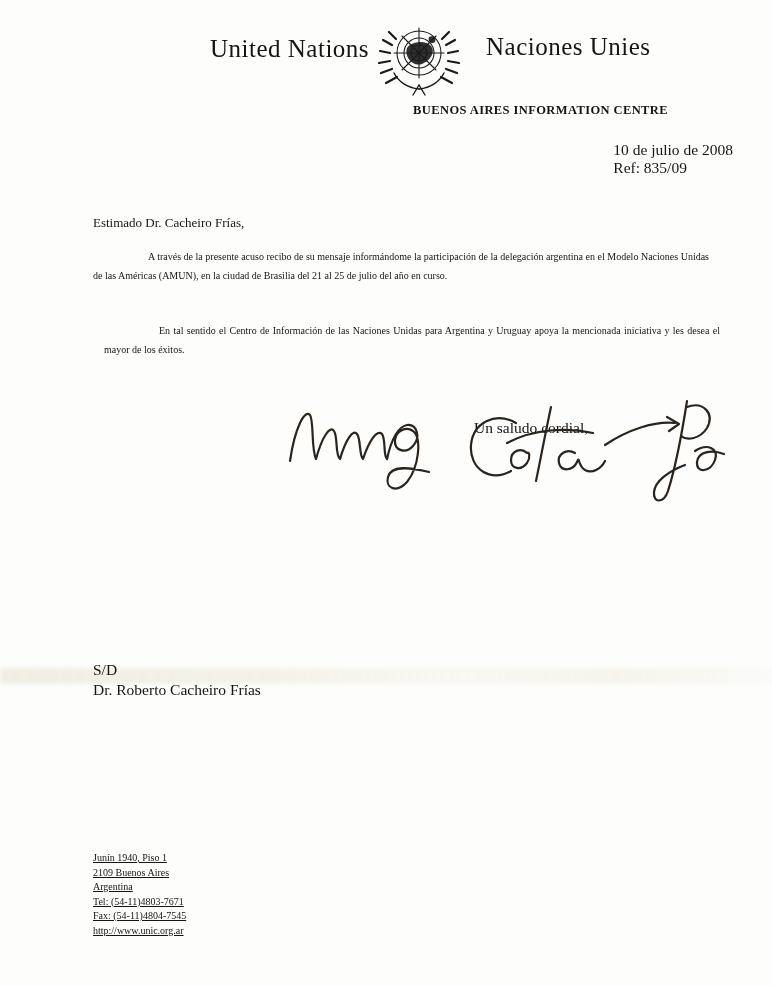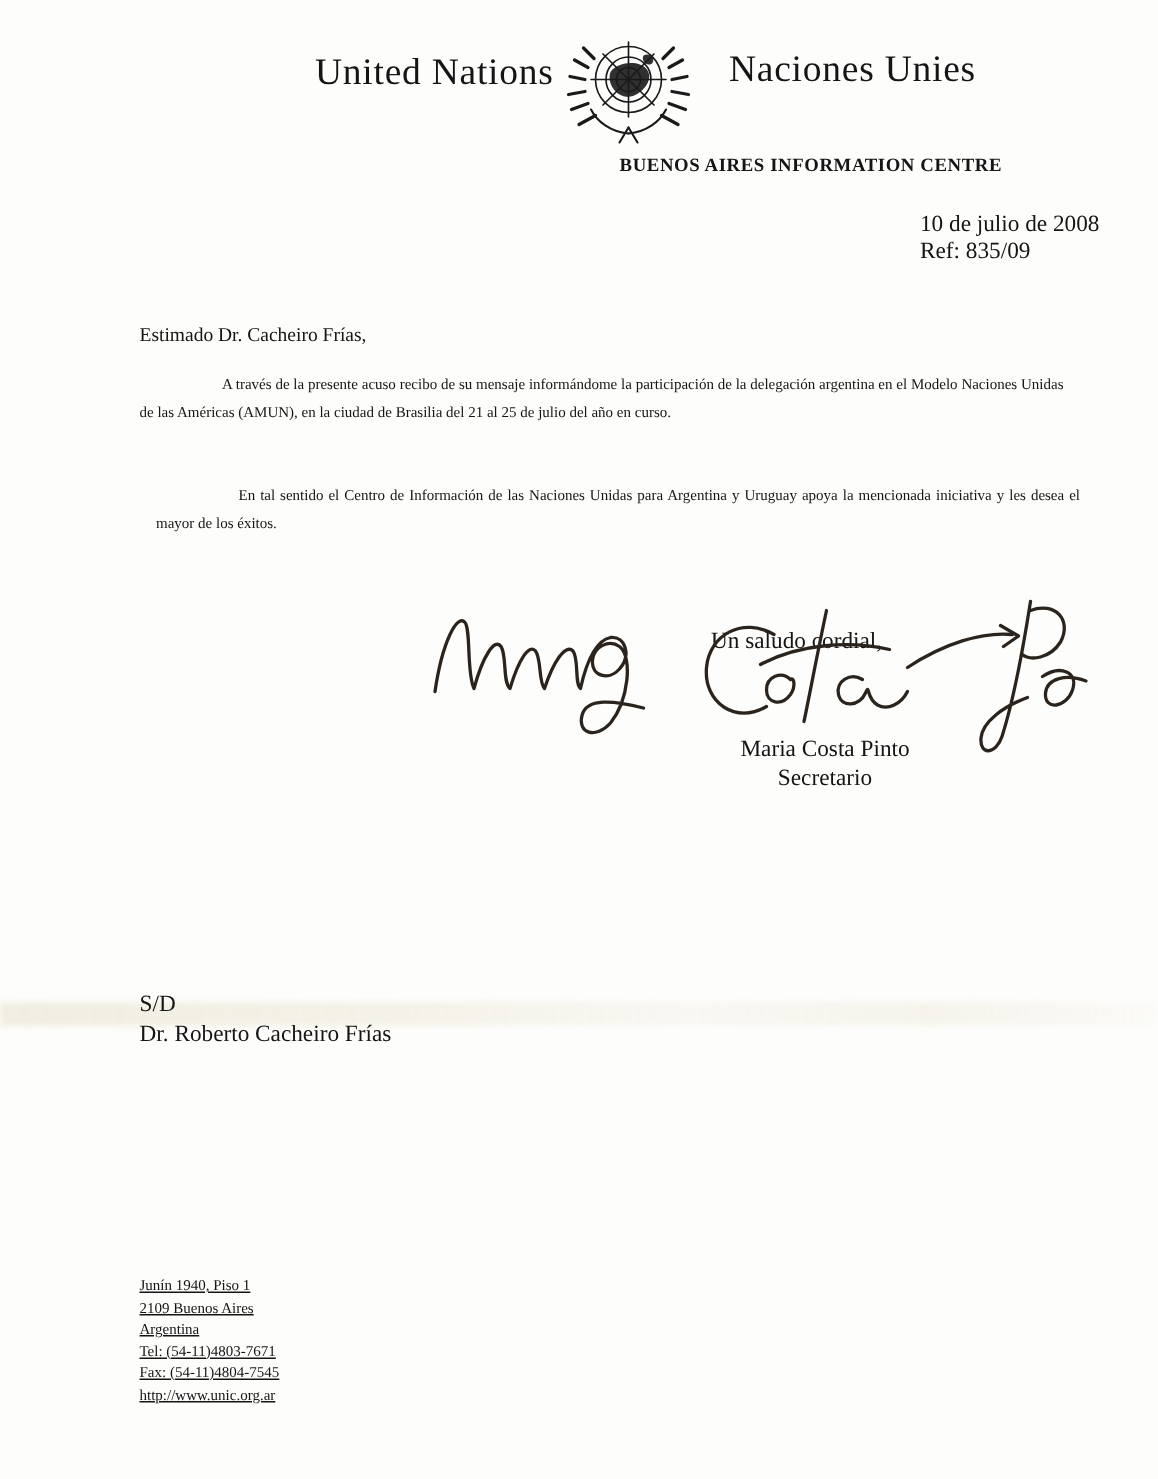--- a/index.html
+++ b/index.html
@@ -187,24 +187,20 @@
     <path d="M292,60 C284,55 274,61 276,70 C278,79 290,78 294,69
              C297,62 294,72 302,77 C309,81 318,76 322,68"></path>
 
     <path d="M322,52 C346,36 372,28 392,30"></path>
     <path d="M384,24 L396,31 L386,38"></path>
     <path d="M404,8 C399,40 392,76 385,98 C381,110 370,111 371,99 C372,88 386,78 402,72"></path>
     <path d="M404,14 C420,8 432,20 424,35 C417,46 404,48 398,43"></path>
     <path d="M412,58 C424,50 436,55 432,67 C428,79 413,81 414,69 C415,59 428,56 441,61"></path>
   </svg>
 
-  <div class="signer-block">
-    <div>Maria Costa Pinto</div>
-    <div>Secretario</div>
-  </div>
 
   <div class="recipient-block">
     <div>S/D</div>
     <div>Dr. Roberto Cacheiro Frías</div>
   </div>
 
   <div class="footer-address">
     <div>Junín 1940, Piso 1</div>
     <div>2109 Buenos Aires</div>
     <div>Argentina</div>

